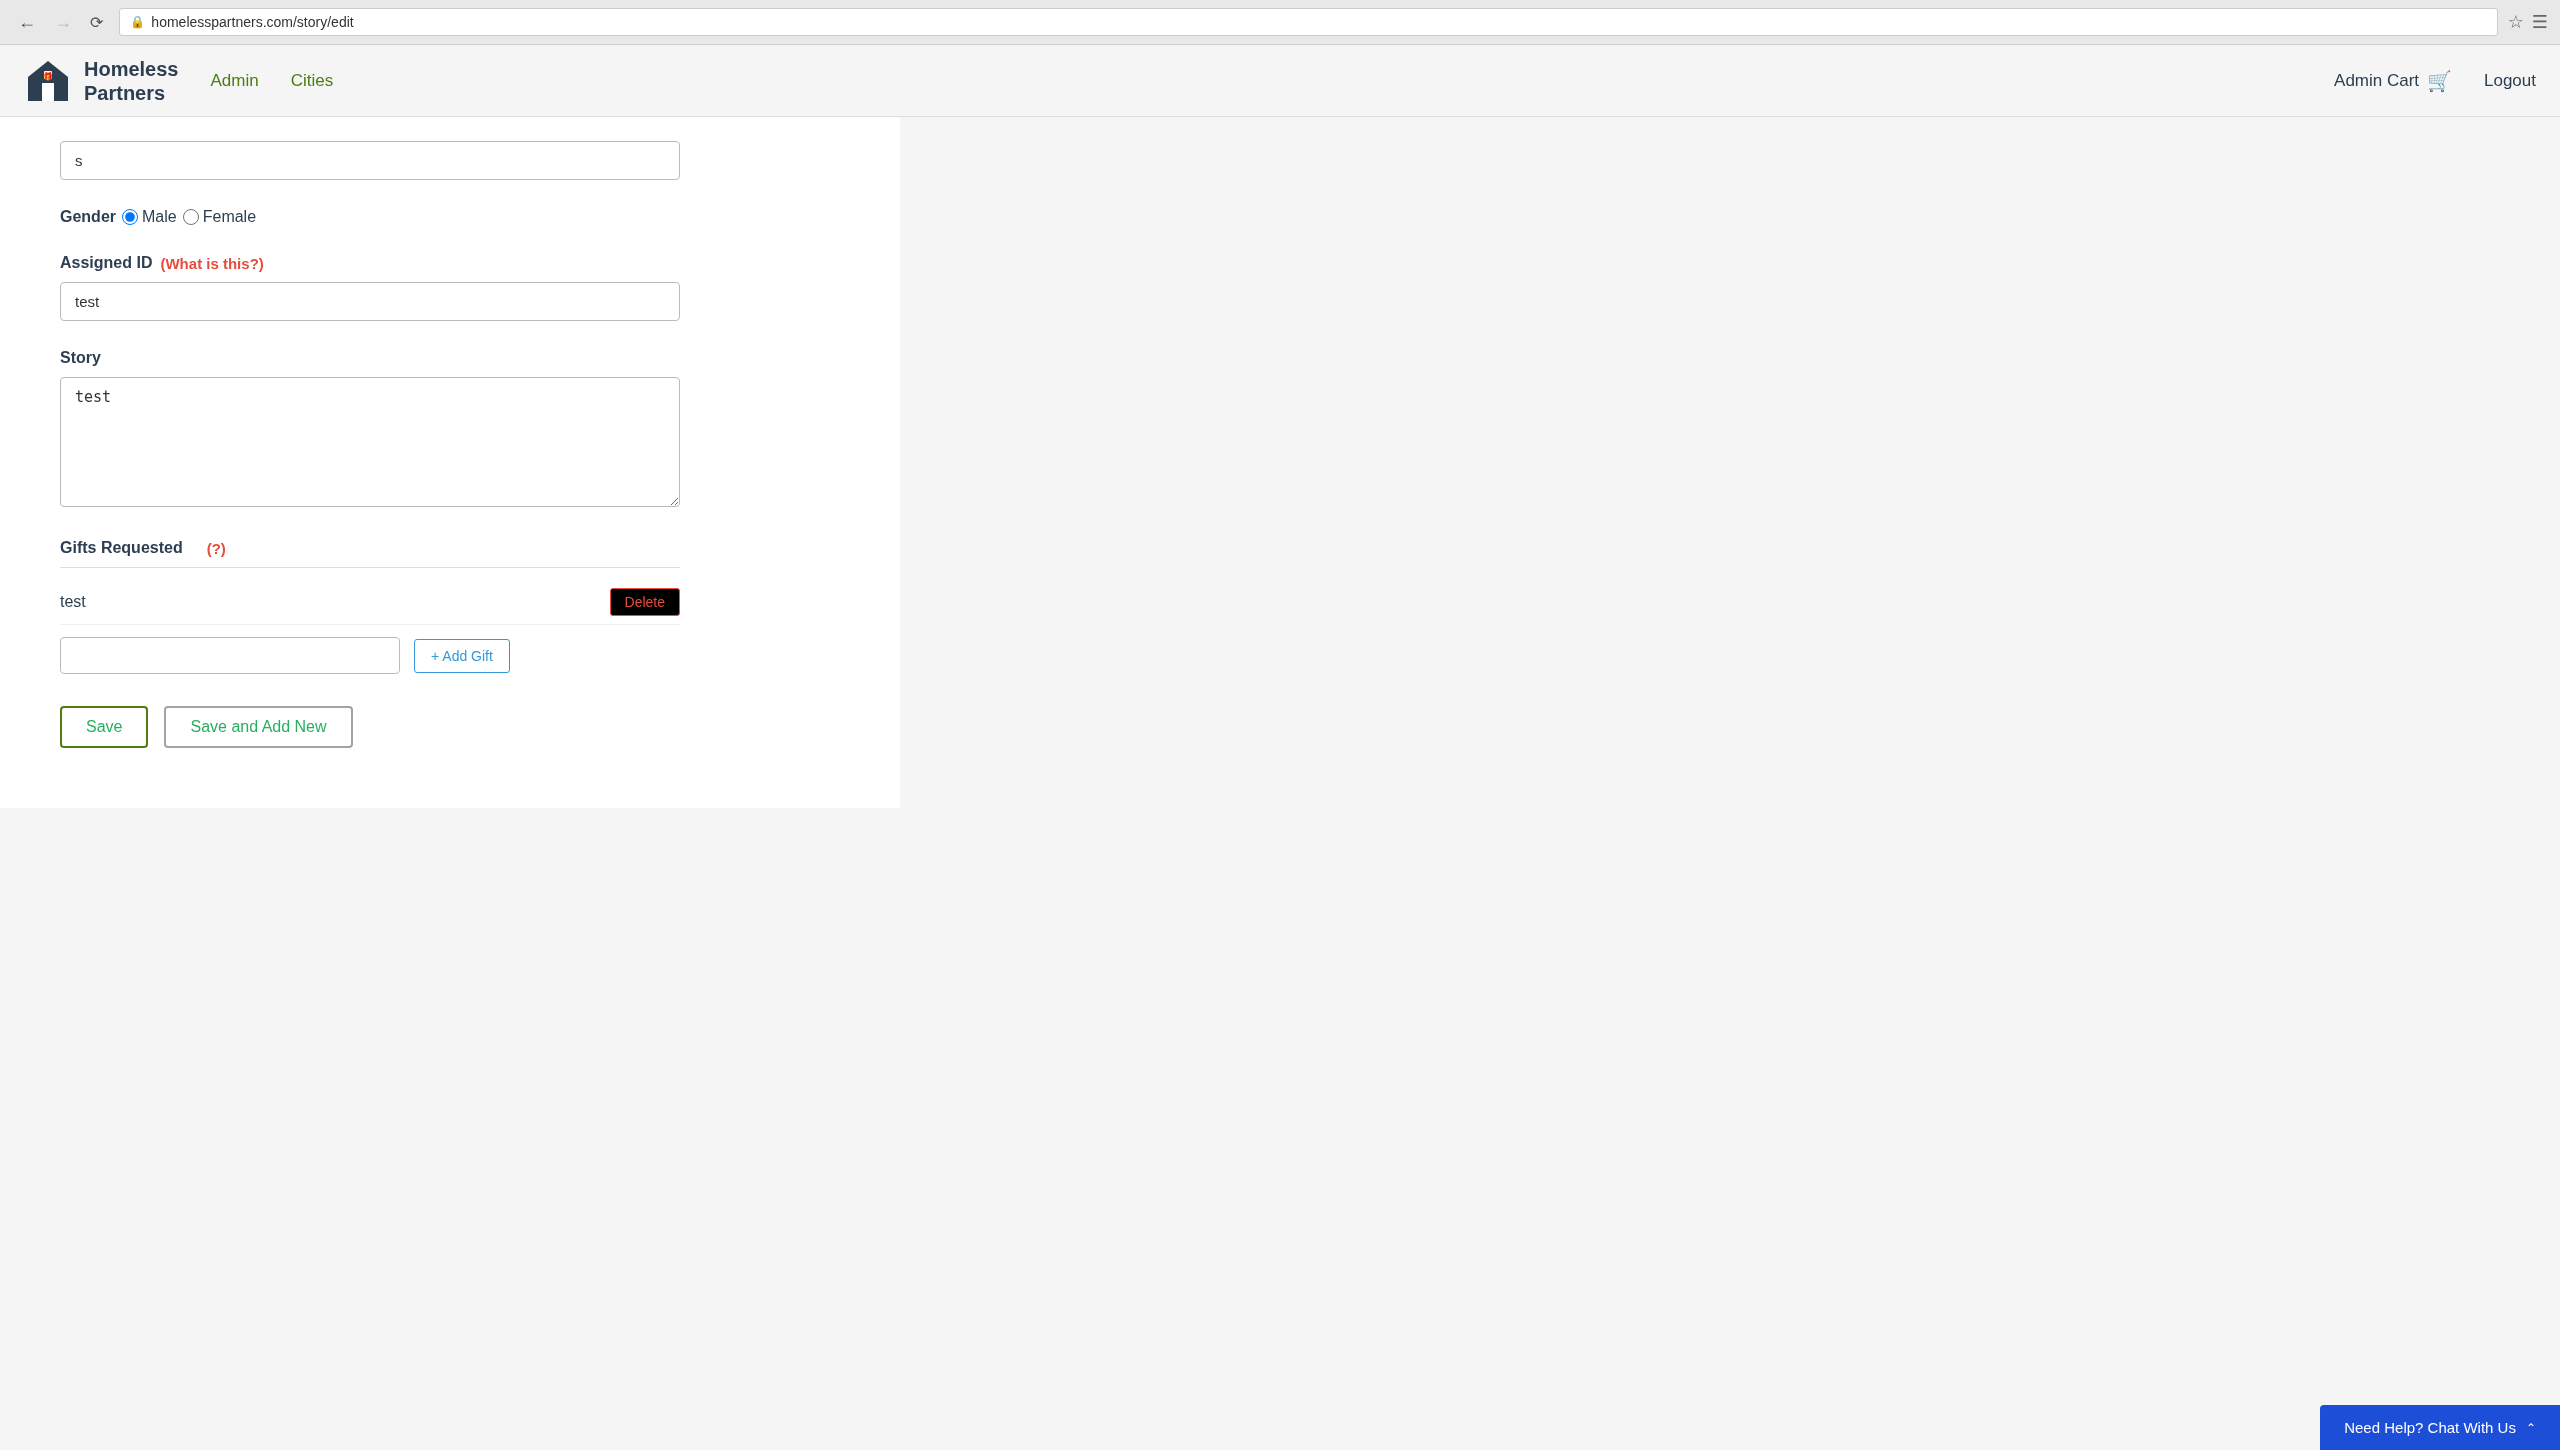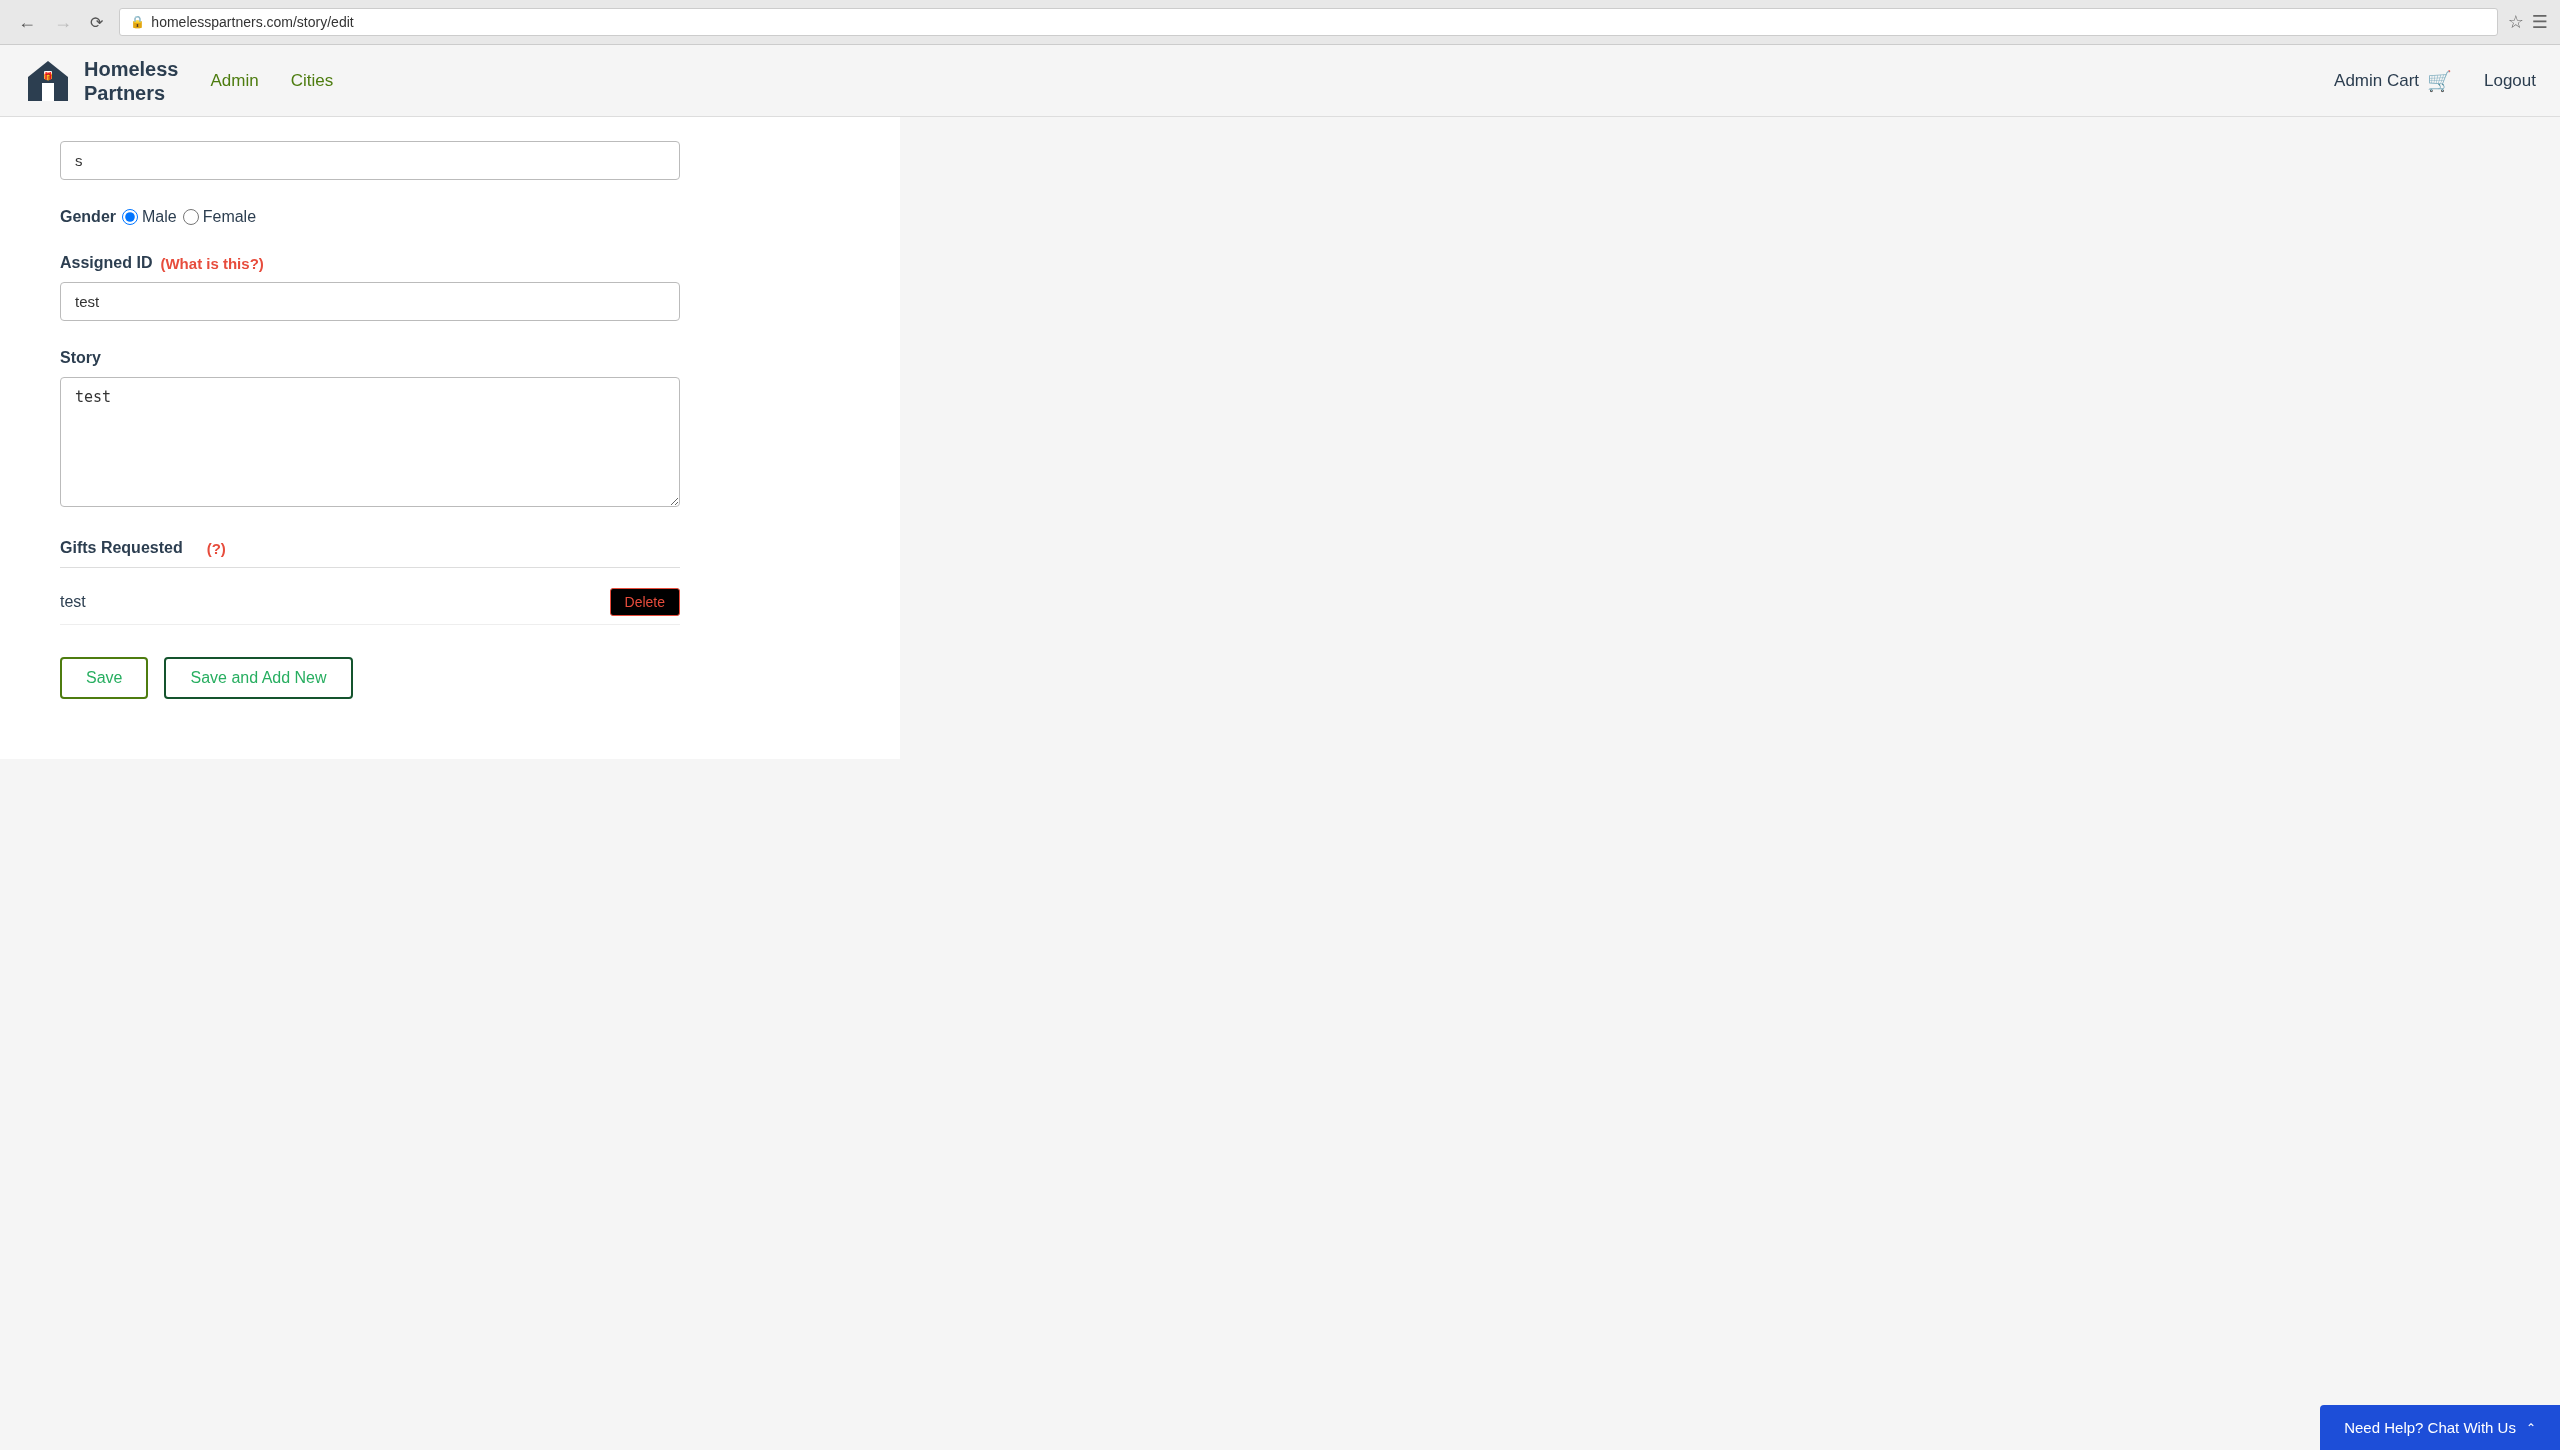--- a/index.html
+++ b/index.html
@@ -290,21 +290,21 @@
       background: white;
       border: 2px solid #4d7c0f;
       color: #27ae60;
       padding: 10px 24px;
       border-radius: 4px;
       font-size: 16px;
       cursor: pointer;
     }
     .save-add-btn {
       background: white;
-      border: 2px solid #14532d;
+      border: 2px solid #a3a3a3;
       color: #27ae60;
       padding: 10px 24px;
       border-radius: 4px;
       font-size: 16px;
       cursor: pointer;
     }
 
     
     .chat-widget {
       position: fixed;
@@ -407,20 +407,24 @@
   <div class="gifts-section">
     <div class="gifts-label">
       <span>Gifts Requested</span>
       <a class="help-link">(?)</a>
     </div>
     <hr class="gifts-divider">
     <div class="gift-item-row">
       <span class="gift-item-name">test</span>
       <button class="delete-btn">Delete</button>
     </div>
+    <div class="add-gift-row">
+      <input class="add-gift-input" type="text" value="" style="">
+      <button class="add-gift-btn">+ Add Gift</button>
+    </div>
   </div>
 
   <div class="action-buttons">
     <button class="save-btn">Save</button>
     <button class="save-add-btn">Save and Add New</button>
   </div>
 
 </div>
 
 <div class="chat-widget">

